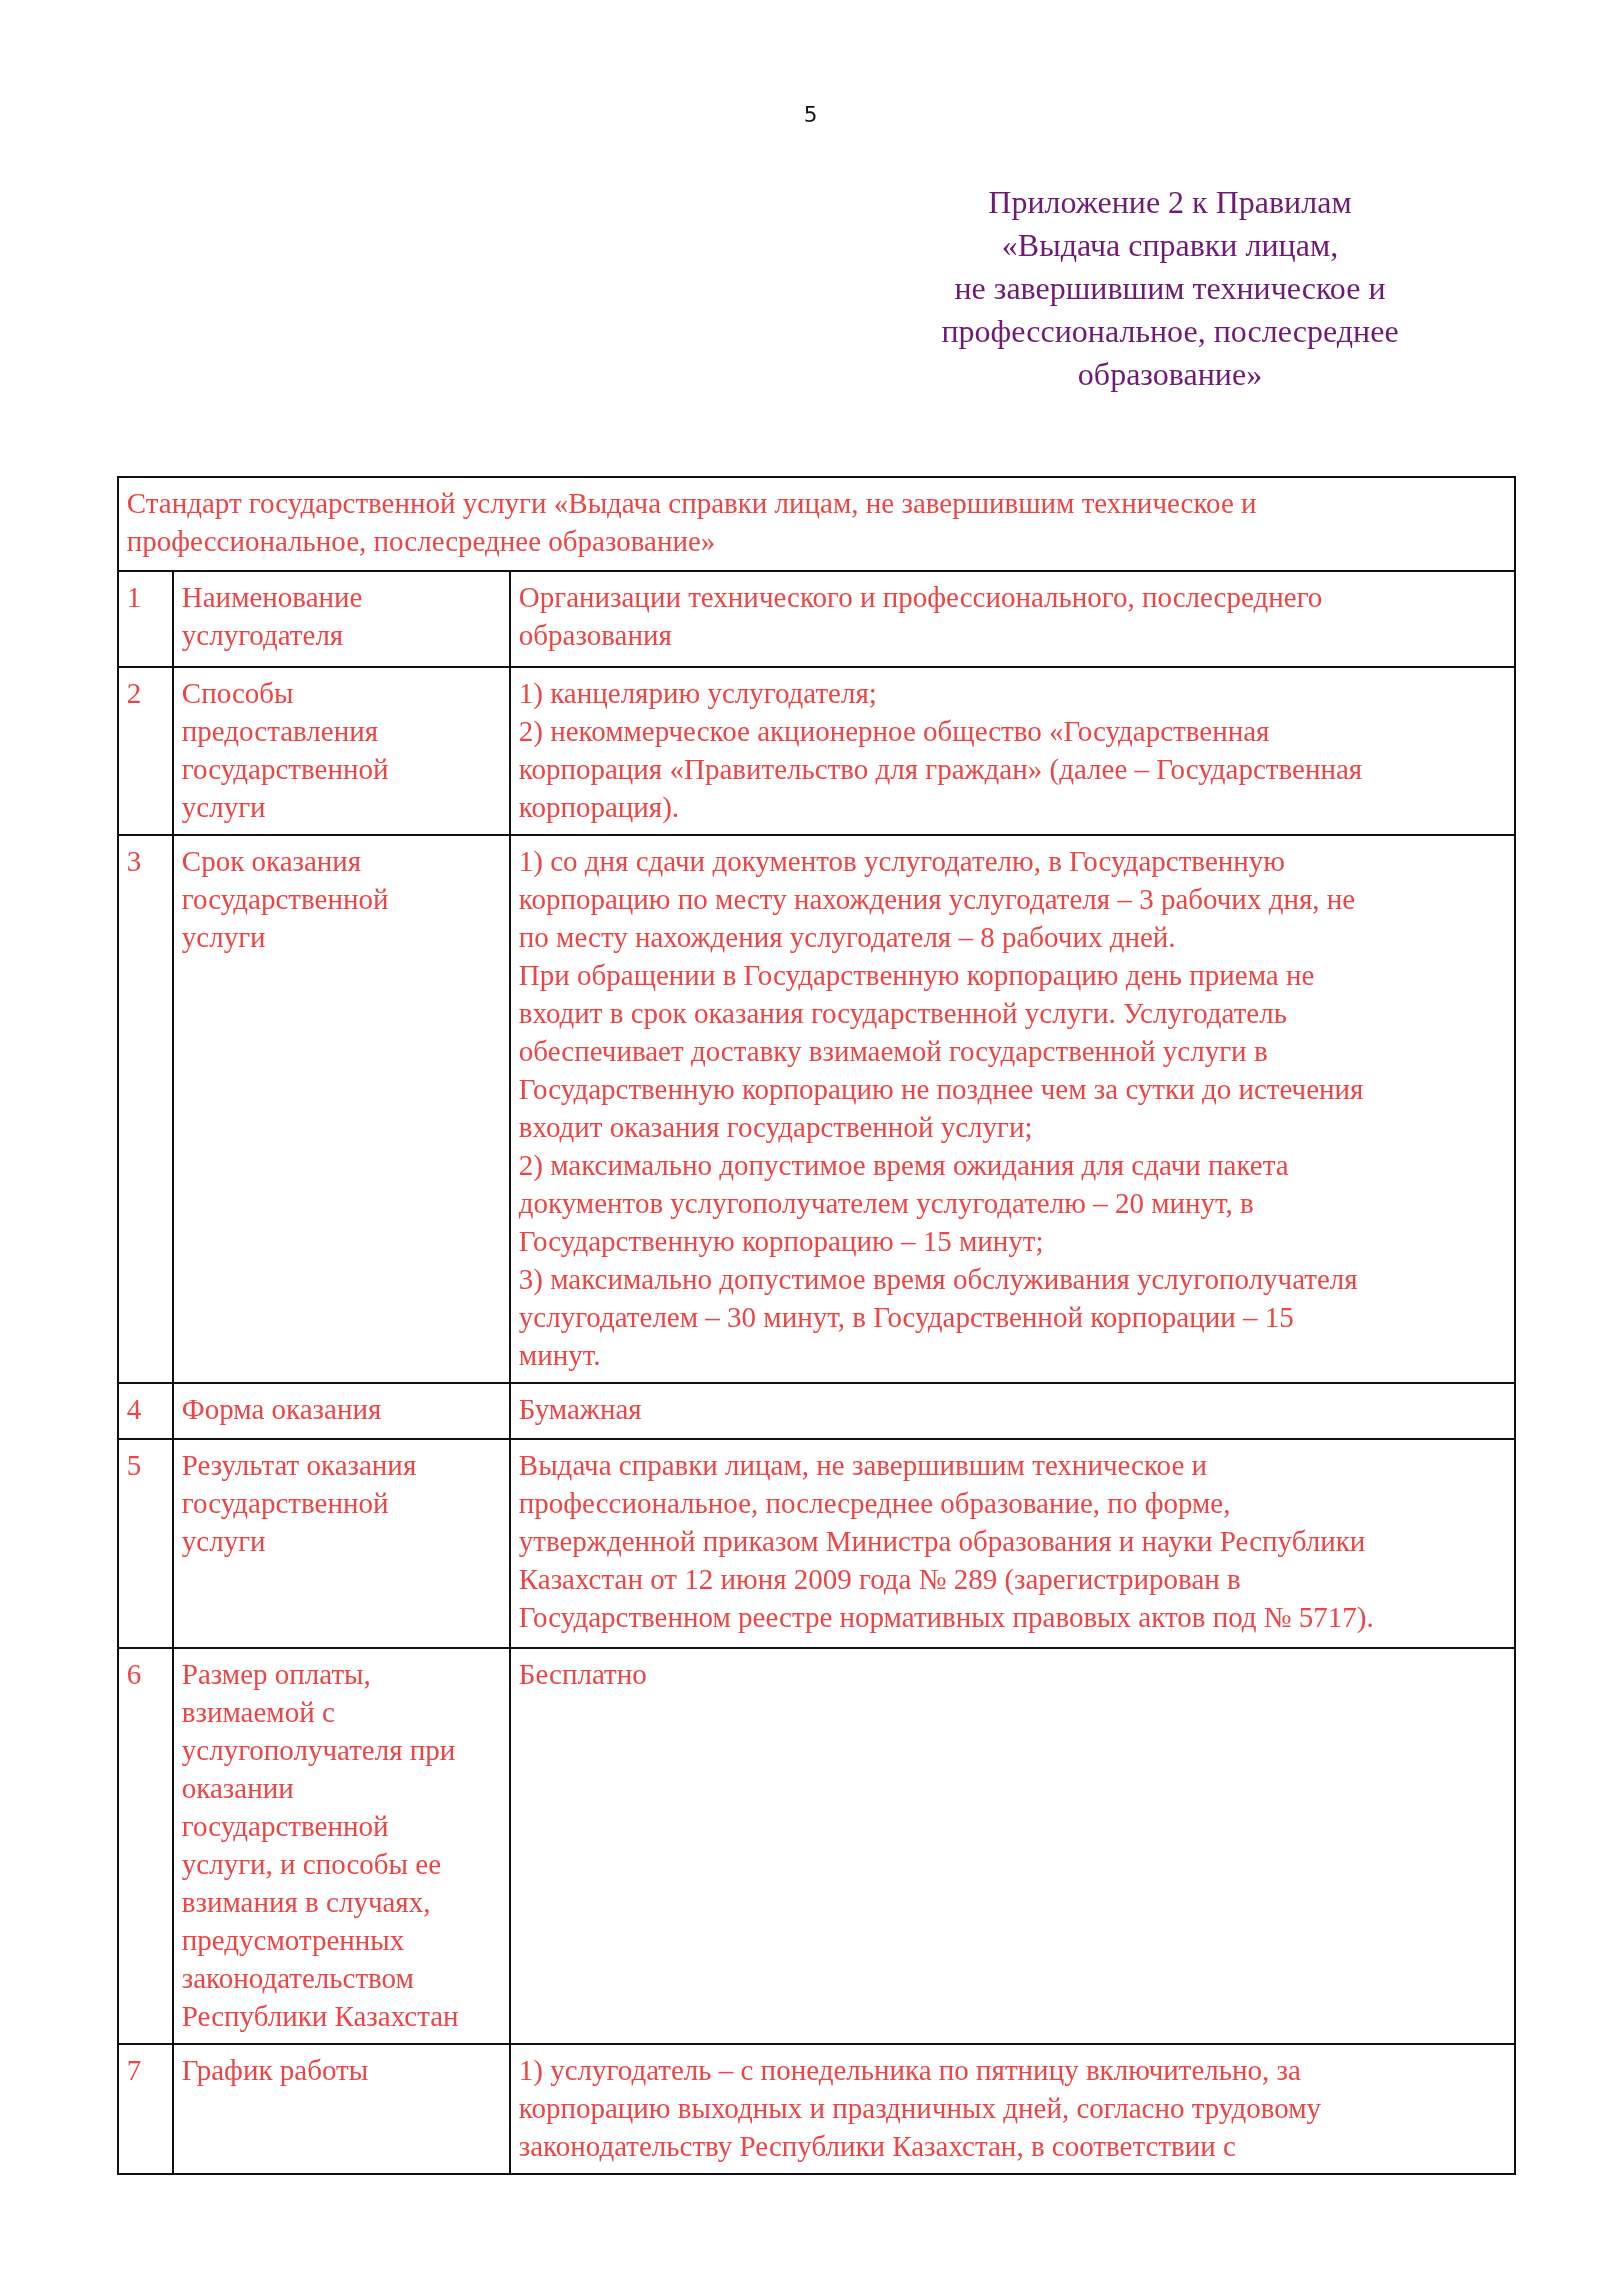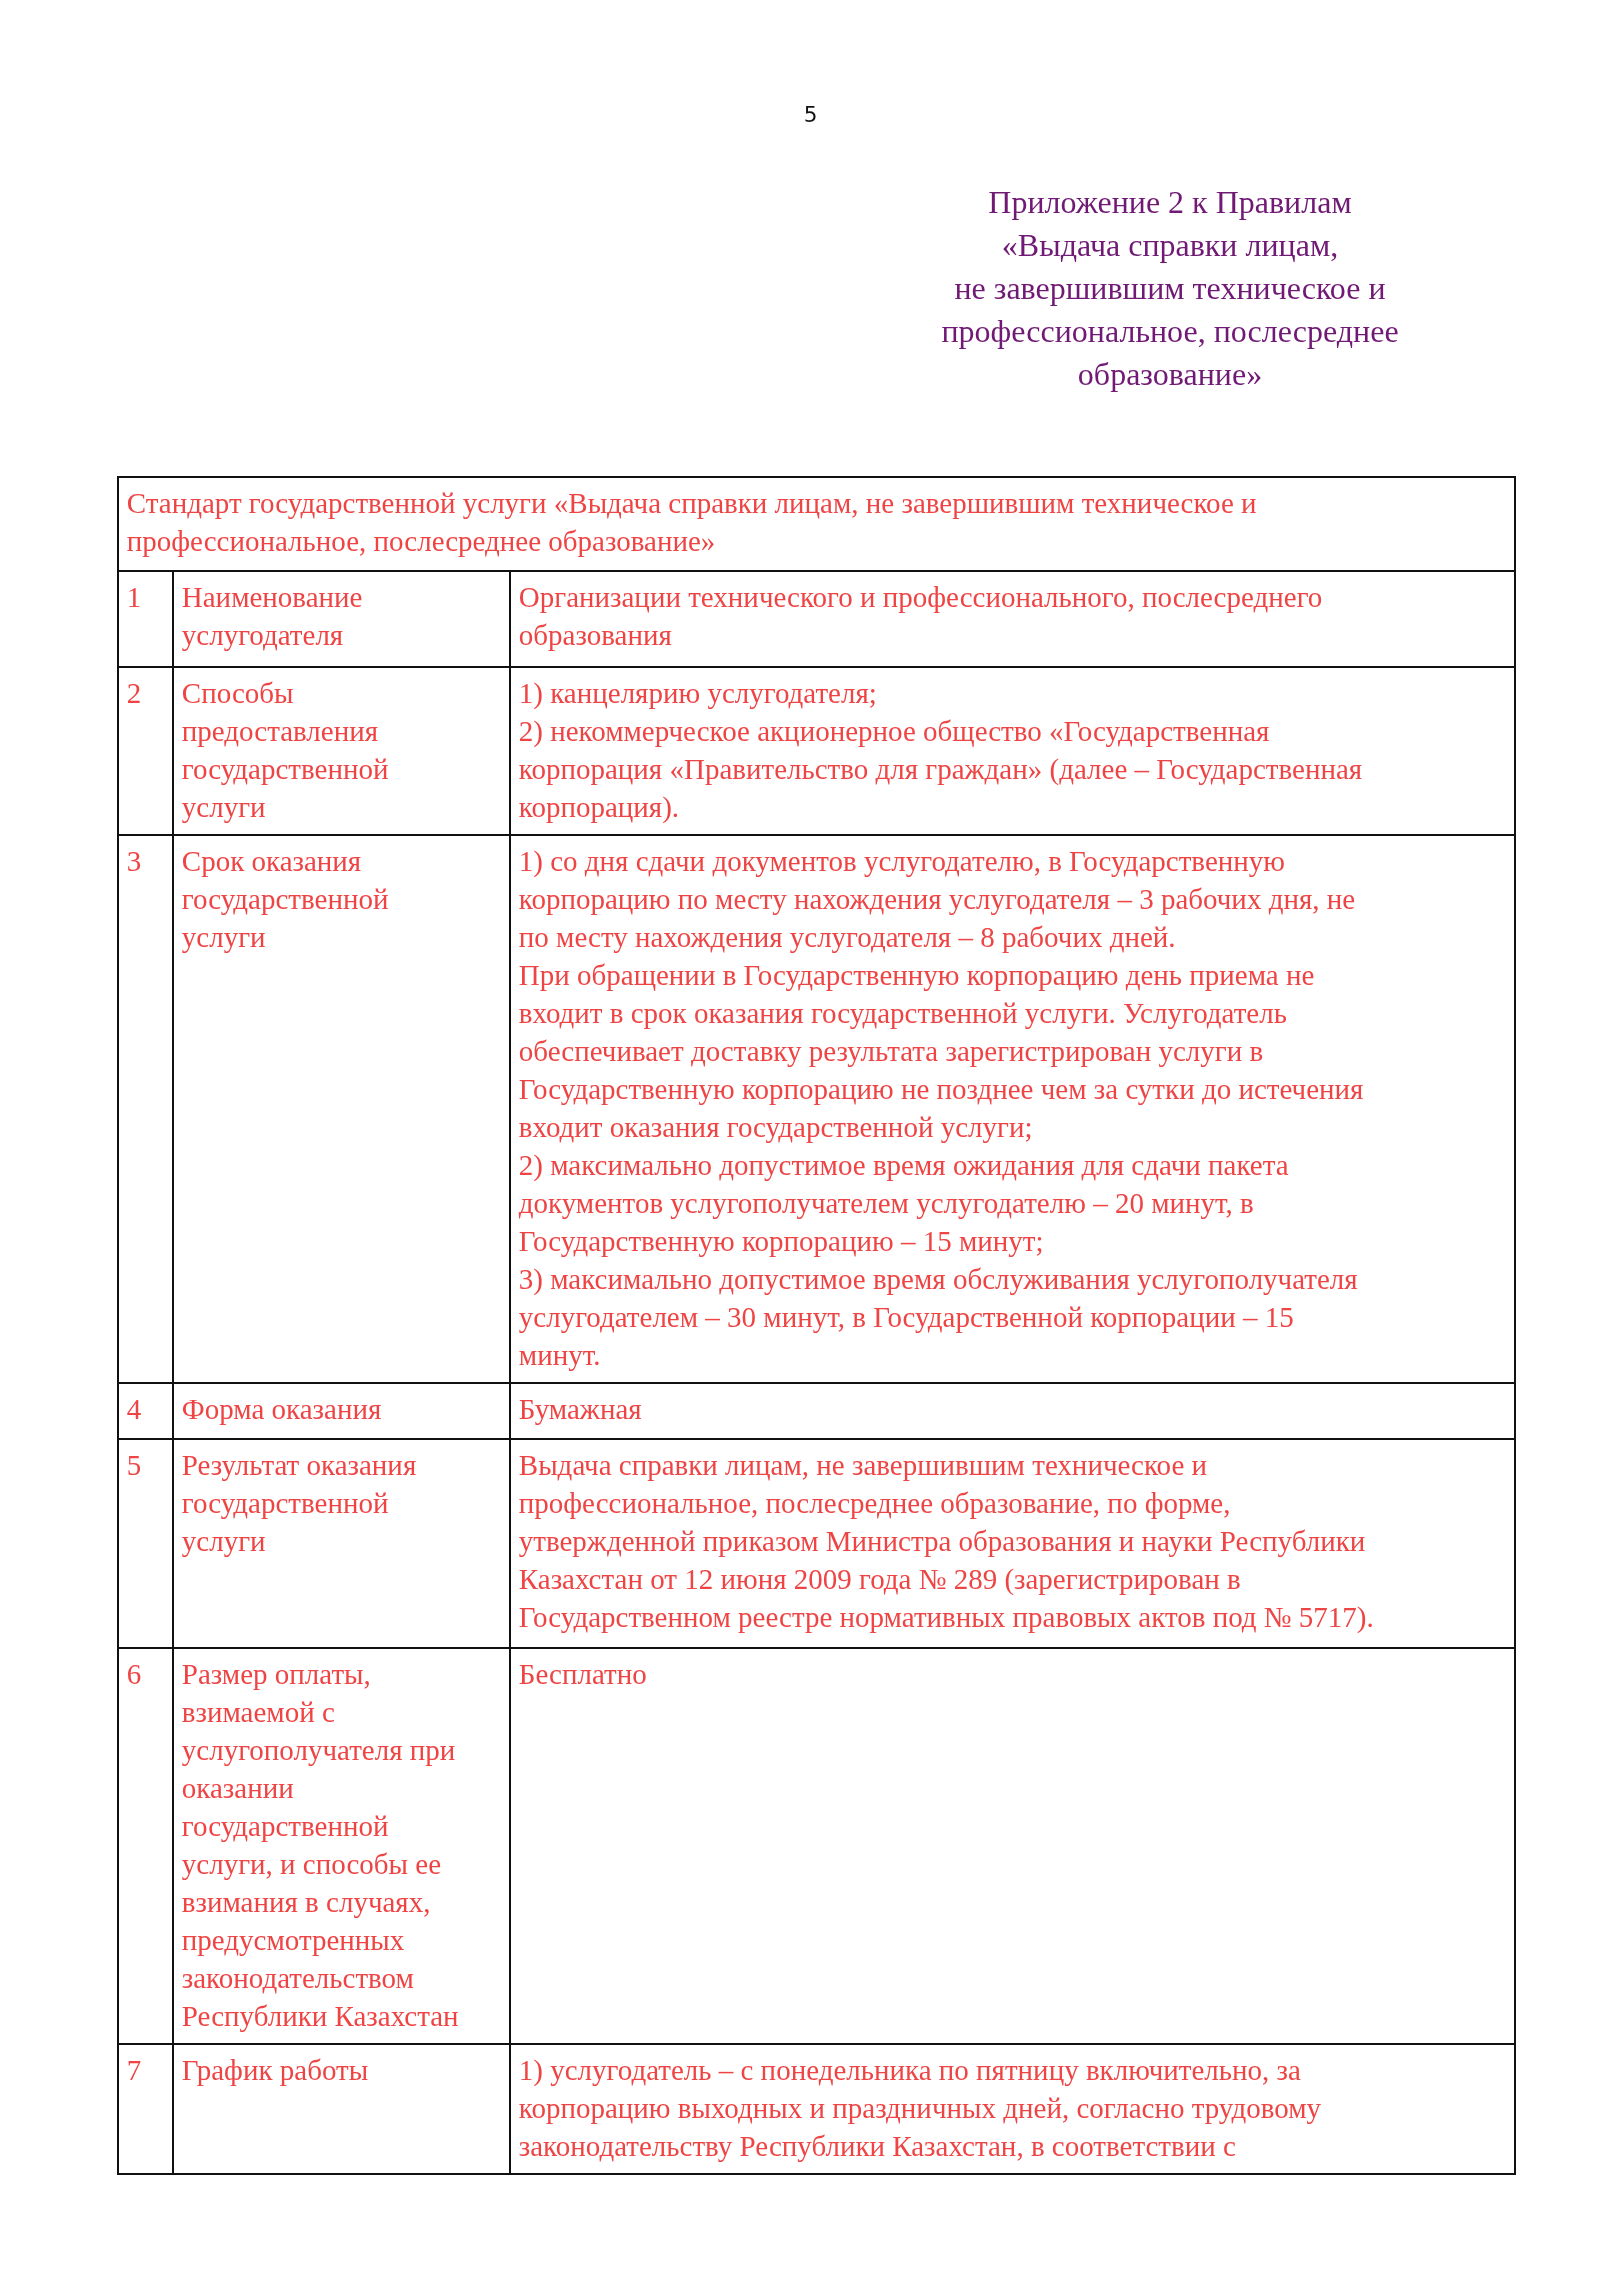--- a/index.html
+++ b/index.html
@@ -87,21 +87,21 @@
       <span class="line">Срок оказания</span>
       <span class="line">государственной</span>
       <span class="line">услуги</span>
     </td>
     <td>
       <span class="line">1) со дня сдачи документов услугодателю, в Государственную</span>
       <span class="line">корпорацию по месту нахождения услугодателя – 3 рабочих дня, не</span>
       <span class="line">по месту нахождения услугодателя – 8 рабочих дней.</span>
       <span class="line">При обращении в Государственную корпорацию день приема не</span>
       <span class="line">входит в срок оказания государственной услуги. Услугодатель</span>
-      <span class="line">обеспечивает доставку результата зарегистрирован услуги в</span>
+      <span class="line">обеспечивает доставку взимаемой государственной услуги в</span>
       <span class="line">Государственную корпорацию не позднее чем за сутки до истечения</span>
       <span class="line">входит оказания государственной услуги;</span>
       <span class="line">2) максимально допустимое время ожидания для сдачи пакета</span>
       <span class="line">документов услугополучателем услугодателю – 20 минут, в</span>
       <span class="line">Государственную корпорацию – 15 минут;</span>
       <span class="line">3) максимально допустимое время обслуживания услугополучателя</span>
       <span class="line">услугодателем – 30 минут, в Государственной корпорации – 15</span>
       <span class="line">минут.</span>
     </td>
   </tr>

